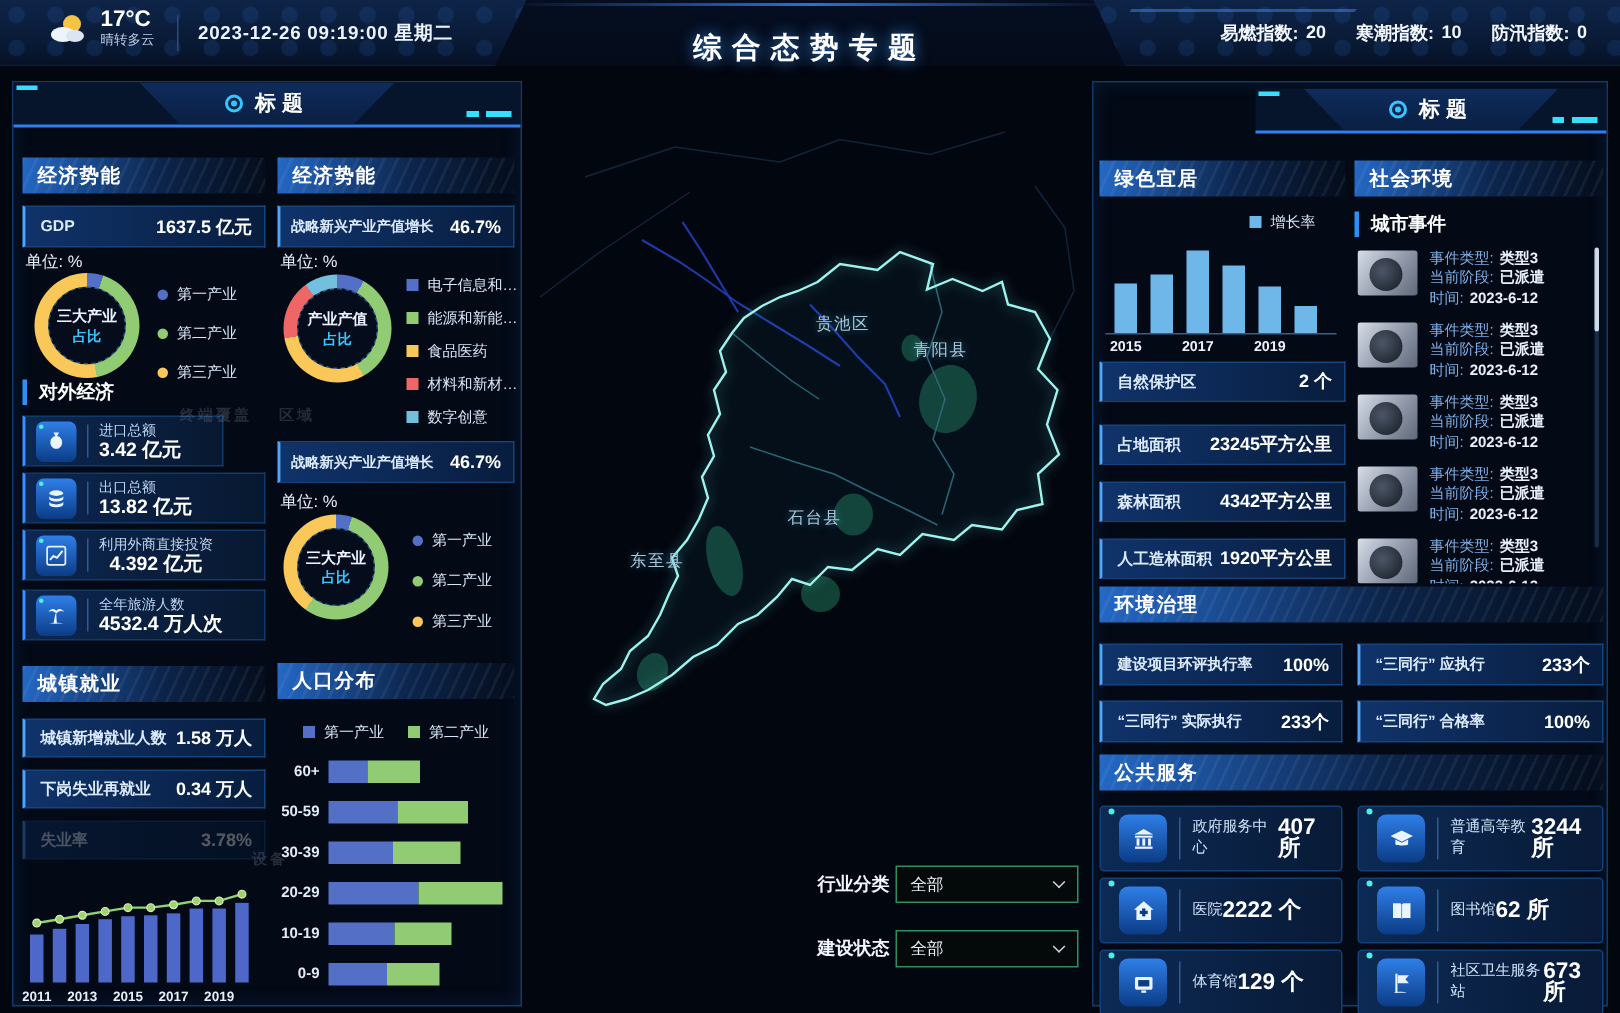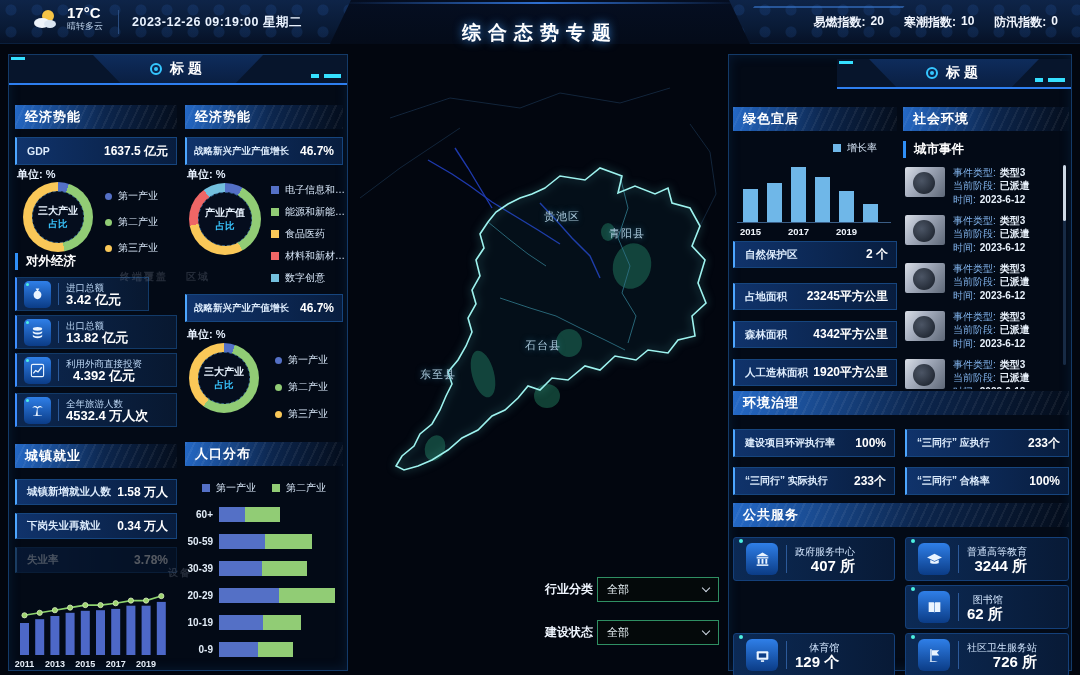--- a/index.html
+++ b/index.html
@@ -62,21 +62,21 @@
   .sub-h{position:absolute;height:17px;line-height:17px;padding-left:8px;
     border-left:3px solid #2f8ff7;color:#fff;font-size:12.5px;font-weight:bold;}
 
   .stat-row{position:absolute;height:26px;display:flex;align-items:center;justify-content:space-between;
     padding:0 8px 0 10px;background:linear-gradient(90deg,#10336b,#081d3e);
     border:1px solid #16457e;border-left:2px solid #4da6ff;}
   .stat-row .sl{color:#dcebfc;font-size:10.5px;font-weight:bold;white-space:nowrap;}
   .stat-row .sv{color:#ffffff;font-size:12px;font-weight:bold;white-space:nowrap;}
   .dim{opacity:.32;}
 
-  .unit{position:absolute;color:#e8f2ff;font-size:11px;font-weight:bold;}
+  .unit{position:absolute;color:#e8f2ff;font-size:11px;font-weight:normal;}
 
   
   .donut{position:absolute;border-radius:50%;}
   .donut:before{content:"";position:absolute;inset:9px;border-radius:50%;background:#050d1d;
     border:1px dashed #27537d;}
   .dcenter{position:absolute;inset:0;display:flex;flex-direction:column;align-items:center;justify-content:center;z-index:2;}
   .dcenter .l1{color:#eaf4ff;font-size:10px;font-weight:bold;}
   .dcenter .l2{color:#39c6ff;font-size:9.5px;font-weight:bold;}
   .dlegend{position:absolute;display:flex;flex-direction:column;}
   .litem{display:flex;align-items:center;gap:6px;}
@@ -126,21 +126,21 @@
   .scrollbar{position:absolute;width:3px;background:rgba(48,82,124,.45);border-radius:2px;}
   .scrollbar i{position:absolute;left:0;top:0;width:3px;height:56px;background:#cdd9e6;border-radius:2px;display:block;}
 
   
   .card{position:absolute;height:44px;display:flex;align-items:center;gap:8px;padding-left:12px;
     background:linear-gradient(90deg,#0c2a55,#081a36);border:1px solid #14407a;border-radius:3px;}
   .ctile{width:32px;height:32px;border-radius:6px;flex:none;position:relative;
     background:linear-gradient(180deg,#2f7fe8,#0b3c86);display:flex;align-items:center;justify-content:center;}
   .ctile:before{content:"";position:absolute;left:-7px;top:-4px;width:4px;height:4px;border-radius:50%;background:#4df0e0;}
   .csep{width:1px;height:28px;background:#2c5a9a;flex:none;}
-  .ctxt{display:flex;flex-direction:column;line-height:14px;align-items:flex-end;}
+  .ctxt{display:flex;flex-direction:row;line-height:14px;}
   .ctxt .cl{color:#cfe2fa;font-size:10px;}
   .ctxt .cv{color:#fff;font-size:15px;font-weight:bold;}
 
   
   #map{position:absolute;left:350px;top:44px;width:380px;height:600px;}
   .maplabel{position:absolute;color:#a8c6d8;font-size:11px;letter-spacing:1px;
     text-shadow:0 0 6px rgba(70,160,200,.6);transform:translate(-50%,-50%);white-space:nowrap;}
 
   
   .filter-label{position:absolute;width:112px;text-align:right;color:#f0f6ff;font-size:12px;font-weight:bold;height:25px;line-height:25px;}
@@ -627,20 +627,34 @@
           <path d="M8 2.5 15 6 8 9.5 1 6z"></path>
           <path d="M4 8.2v3c0 1 8 1 8 0v-3L8 10.2z"></path>
         </svg>
     </span>
       <i class="csep"></i>
     <span class="ctxt">
         <span class="cl">普通高等教育</span>
         <span class="cv">3244 所</span>
       </span>
   </div>
+  <div class="card" style="left:4px;top:530px;width:162px">
+    <span class="ctile">
+      <svg width="17" height="17" viewBox="0 0 16 16">
+          <path d="M8 1.8 14.2 7H12.6v6.5H3.4V7H1.8z" fill="#eaf4ff"></path>
+          <rect x="7" y="6.2" width="2" height="5" fill="#0b3c86"></rect>
+          <rect x="5.5" y="7.7" width="5" height="2" fill="#0b3c86"></rect>
+        </svg>
+    </span>
+      <i class="csep"></i>
+    <span class="ctxt">
+        <span class="cl">医院</span>
+        <span class="cv">2222 个</span>
+      </span>
+  </div>
   <div class="card" style="left:176px;top:530px;width:164px">
     <span class="ctile">
       <svg width="17" height="17" viewBox="0 0 16 16" fill="#eaf4ff">
           <path d="M2.5 3h4.2c.8 0 1.1.6 1.1 1v9c0-.5-.4-.8-1.1-.8H2.5z"></path>
           <path d="M13.5 3H9.3c-.8 0-1.1.6-1.1 1v9c0-.5.4-.8 1.1-.8h4.2z"></path>
         </svg>
     </span>
       <i class="csep"></i>
     <span class="ctxt">
         <span class="cl">图书馆</span>
@@ -665,20 +679,20 @@
     <span class="ctile">
       <svg width="17" height="17" viewBox="0 0 16 16" fill="#eaf4ff">
           <rect x="4" y="2" width="1.3" height="12"></rect>
           <path d="M5.5 3h7l-2.2 2.5L12.5 8h-7z"></path>
           <path d="M3 14h8c-1-.9-7-.9-8 0z"></path>
         </svg>
     </span>
       <i class="csep"></i>
     <span class="ctxt">
         <span class="cl">社区卫生服务站</span>
-        <span class="cv">726 所</span>
+        <span class="cv">673 所</span>
       </span>
   </div>
 </div>
 
 <span class="watermark" style="left:120px;top:270px">终端覆盖</span>
 <span class="watermark" style="left:186px;top:270px">区域</span>
 <span class="watermark" style="left:168px;top:566px">设备</span>
 
 </body></html>

